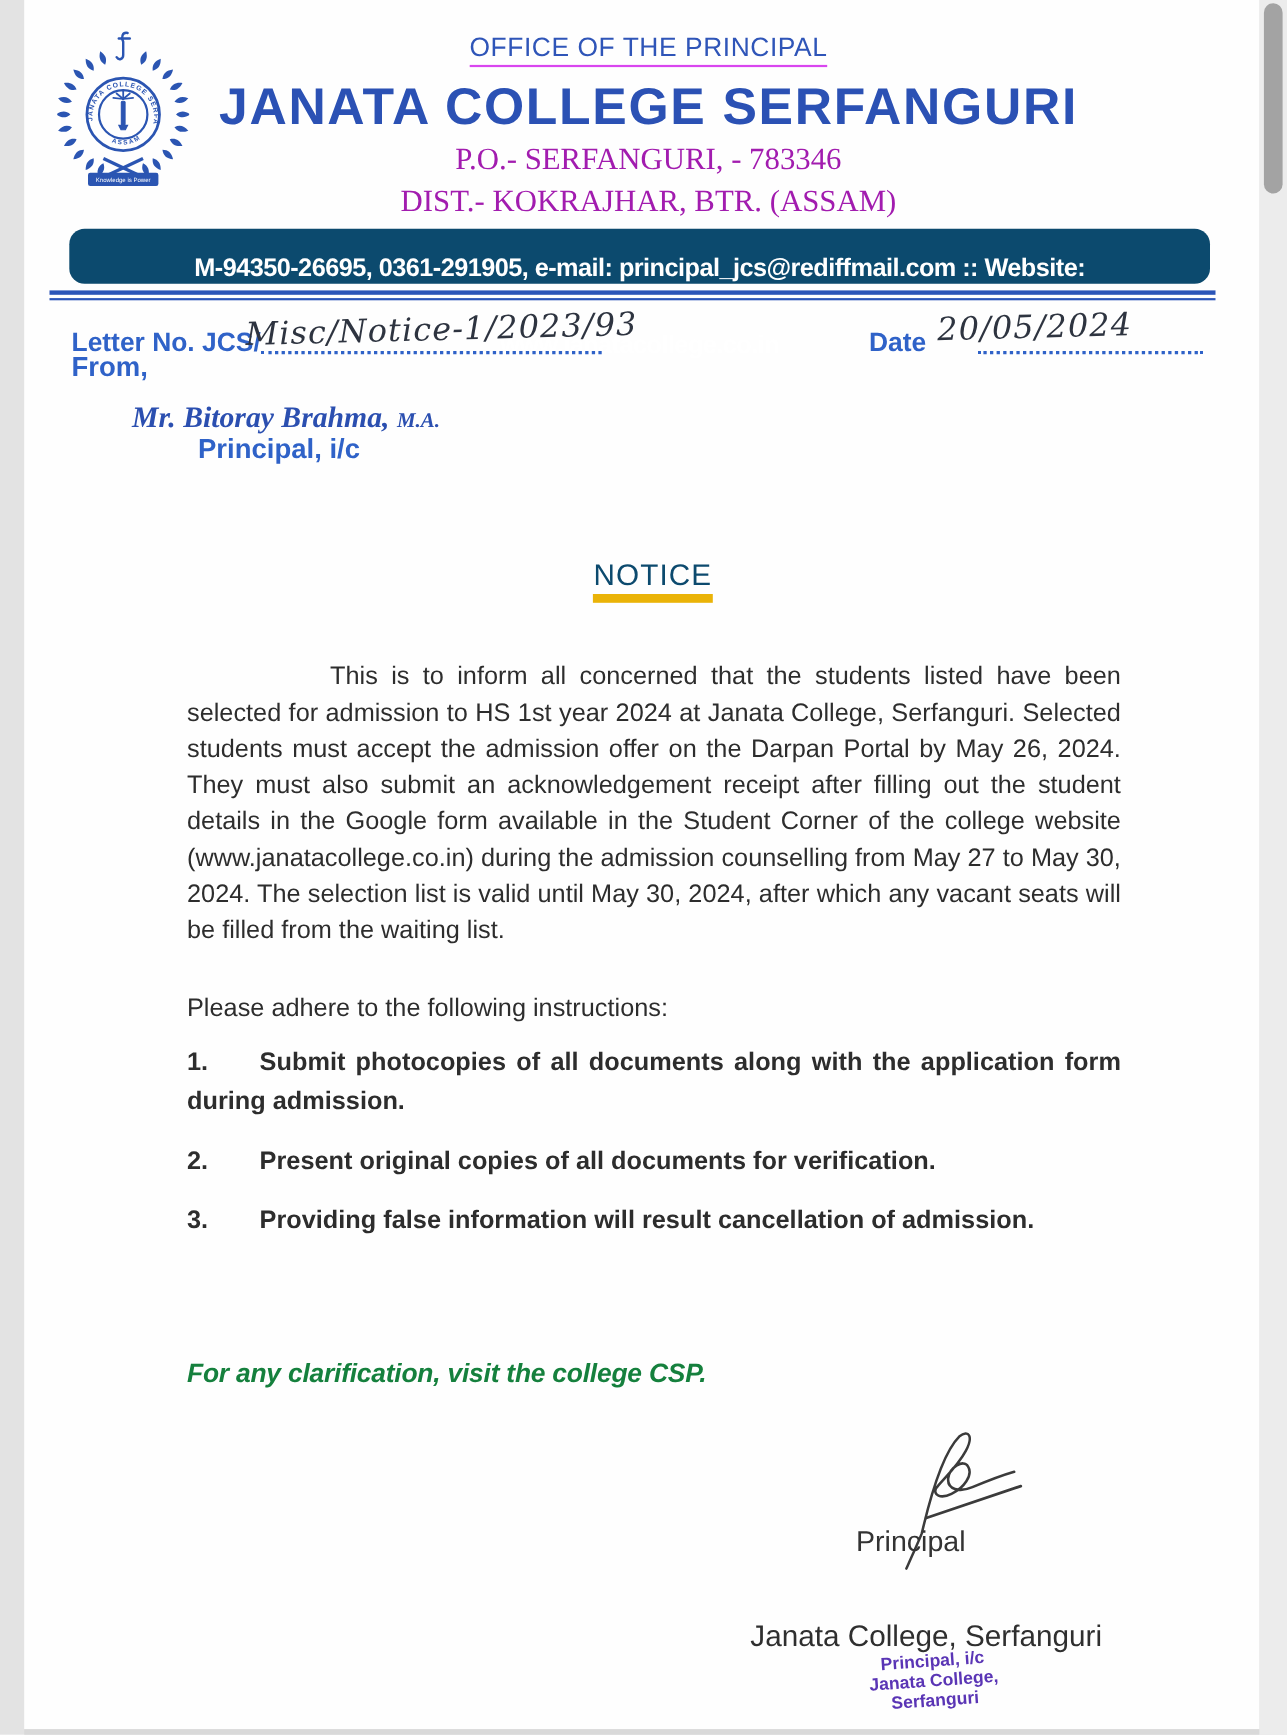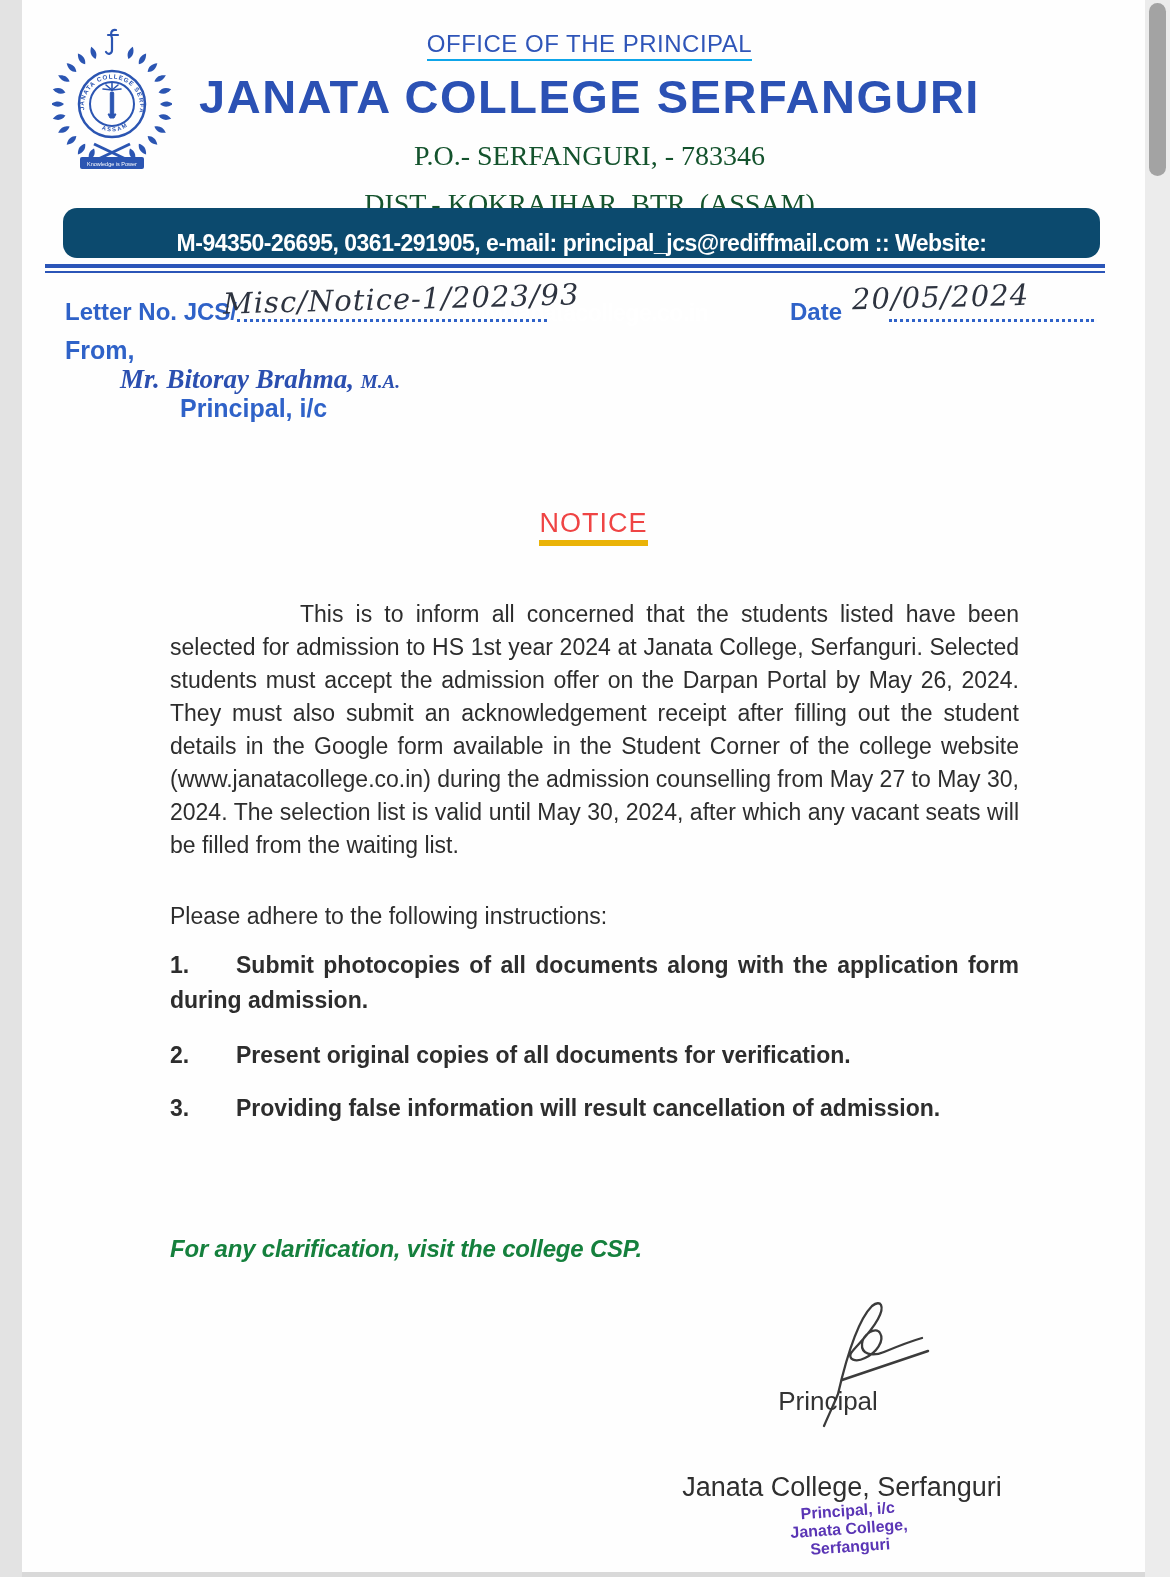--- a/index.html
+++ b/index.html
@@ -12,29 +12,29 @@
   .page {
     position:absolute; left:22px; top:0; width:1123px; height:1572px;
     background:#fefefe;
   }
 
   
   .logo { position:absolute; left:30px; top:26px; width:120px; height:150px; }
   .header-block { position:absolute; left:0; top:30px; width:100%; text-align:center; }
   .office-line {
     display:inline-block; color:#2f55b8; font-size:24px; letter-spacing:.5px;
-    border-bottom:2px solid #0ea5e9; padding-bottom:1px; margin-left:12px;
+    border-bottom:2px solid #d946ef; padding-bottom:1px; margin-left:12px;
   }
   .college-name {
     margin-top:8px; color:#2b51b4; font-size:47px; font-weight:bold;
     letter-spacing:1.5px; margin-left:12px;
   }
   .addr {
-    font-family:"Liberation Serif", serif; color:#14532d; font-size:28px;
-    margin-top:16px; margin-left:12px;
+    font-family:"Liberation Serif", serif; color:#a21caf; font-size:28px;
+    margin-top:6px; margin-left:12px;
   }
   .contact-bar {
     position:absolute; left:41px; top:208px; width:1037px; height:50px;
     background:#0c4a6e; border-radius:14px; color:#ffffff;
     font-size:23px; font-weight:bold; letter-spacing:-0.5px;
     text-align:center; line-height:70px;
   }
   .rule1 { position:absolute; left:23px; top:264px; width:1060px; height:4px; background:#2b55b8; }
   .rule2 { position:absolute; left:23px; top:271px; width:1060px; height:2px; background:#2b55b8; }
 
@@ -42,33 +42,33 @@
   .letter-line { position:absolute; display:flex; align-items:flex-end; }
   .letter-line .label { color:#2f62c8; font-size:24px; font-weight:bold; white-space:nowrap; }
   .dots { flex:1; border-bottom:3px dotted #2f62c8; height:1px; margin-bottom:4px; }
   .handwrite {
     position:absolute; font-family:"DejaVu Serif", serif; font-style:italic;
     color:#2e3440; font-size:29px; letter-spacing:1px; white-space:nowrap;
     transform:rotate(-1.5deg);
   }
   .letterno-line { left:43px; top:298px; width:482px; }
   .date-line { left:768px; top:298px; width:304px;gap:47px; }
-  .from-label { position:absolute; left:43px; top:336px; color:#2f62c8; font-size:25px; font-weight:bold; }
+  .from-label { position:absolute; left:43px; top:320px; color:#2f62c8; font-size:25px; font-weight:bold; }
   .sender-name {
     position:absolute; left:98px; top:364px; color:#2b4fb0;
     font-family:"Liberation Serif", serif; font-style:italic; font-weight:bold; font-size:27px;
   }
   .sender-degree { font-size:19px; }
   .sender-title { position:absolute; left:158px; top:394px; color:#2f62c8; font-size:25px; font-weight:bold; }
 
   
   .notice-title-wrap { position:absolute; left:0; top:508px; width:100%; text-align:center; }
   .notice-title {
-    display:inline-block; color:#ef4444; font-size:27px; letter-spacing:1px;
-    border-bottom:6px solid #eab308; padding-bottom:1px; transform:translateX(10px);
+    display:inline-block; color:#0c4a6e; font-size:27px; letter-spacing:1px;
+    border-bottom:8px solid #eab308; padding-bottom:1px; transform:translateX(10px);
   }
   .body-par {
     position:absolute; left:148px; top:598px; width:849px;
     color:#2d2d2d; font-size:23px; line-height:33px;
     text-align:justify; text-indent:130px;
   }
   .intro { position:absolute; left:148px; top:903px; color:#2d2d2d; font-size:23px; }
   .inst { position:absolute; left:148px; width:849px; color:#2d2d2d; font-size:23px; line-height:35.3px; text-align:justify;font-weight:bold; }
   .inst .num { display:inline-block; width:66px; }
   .inst1 { top:948px; } .inst2 { top:1038px; } .inst3 { top:1091px; } .inst4 { top:1136px; }

